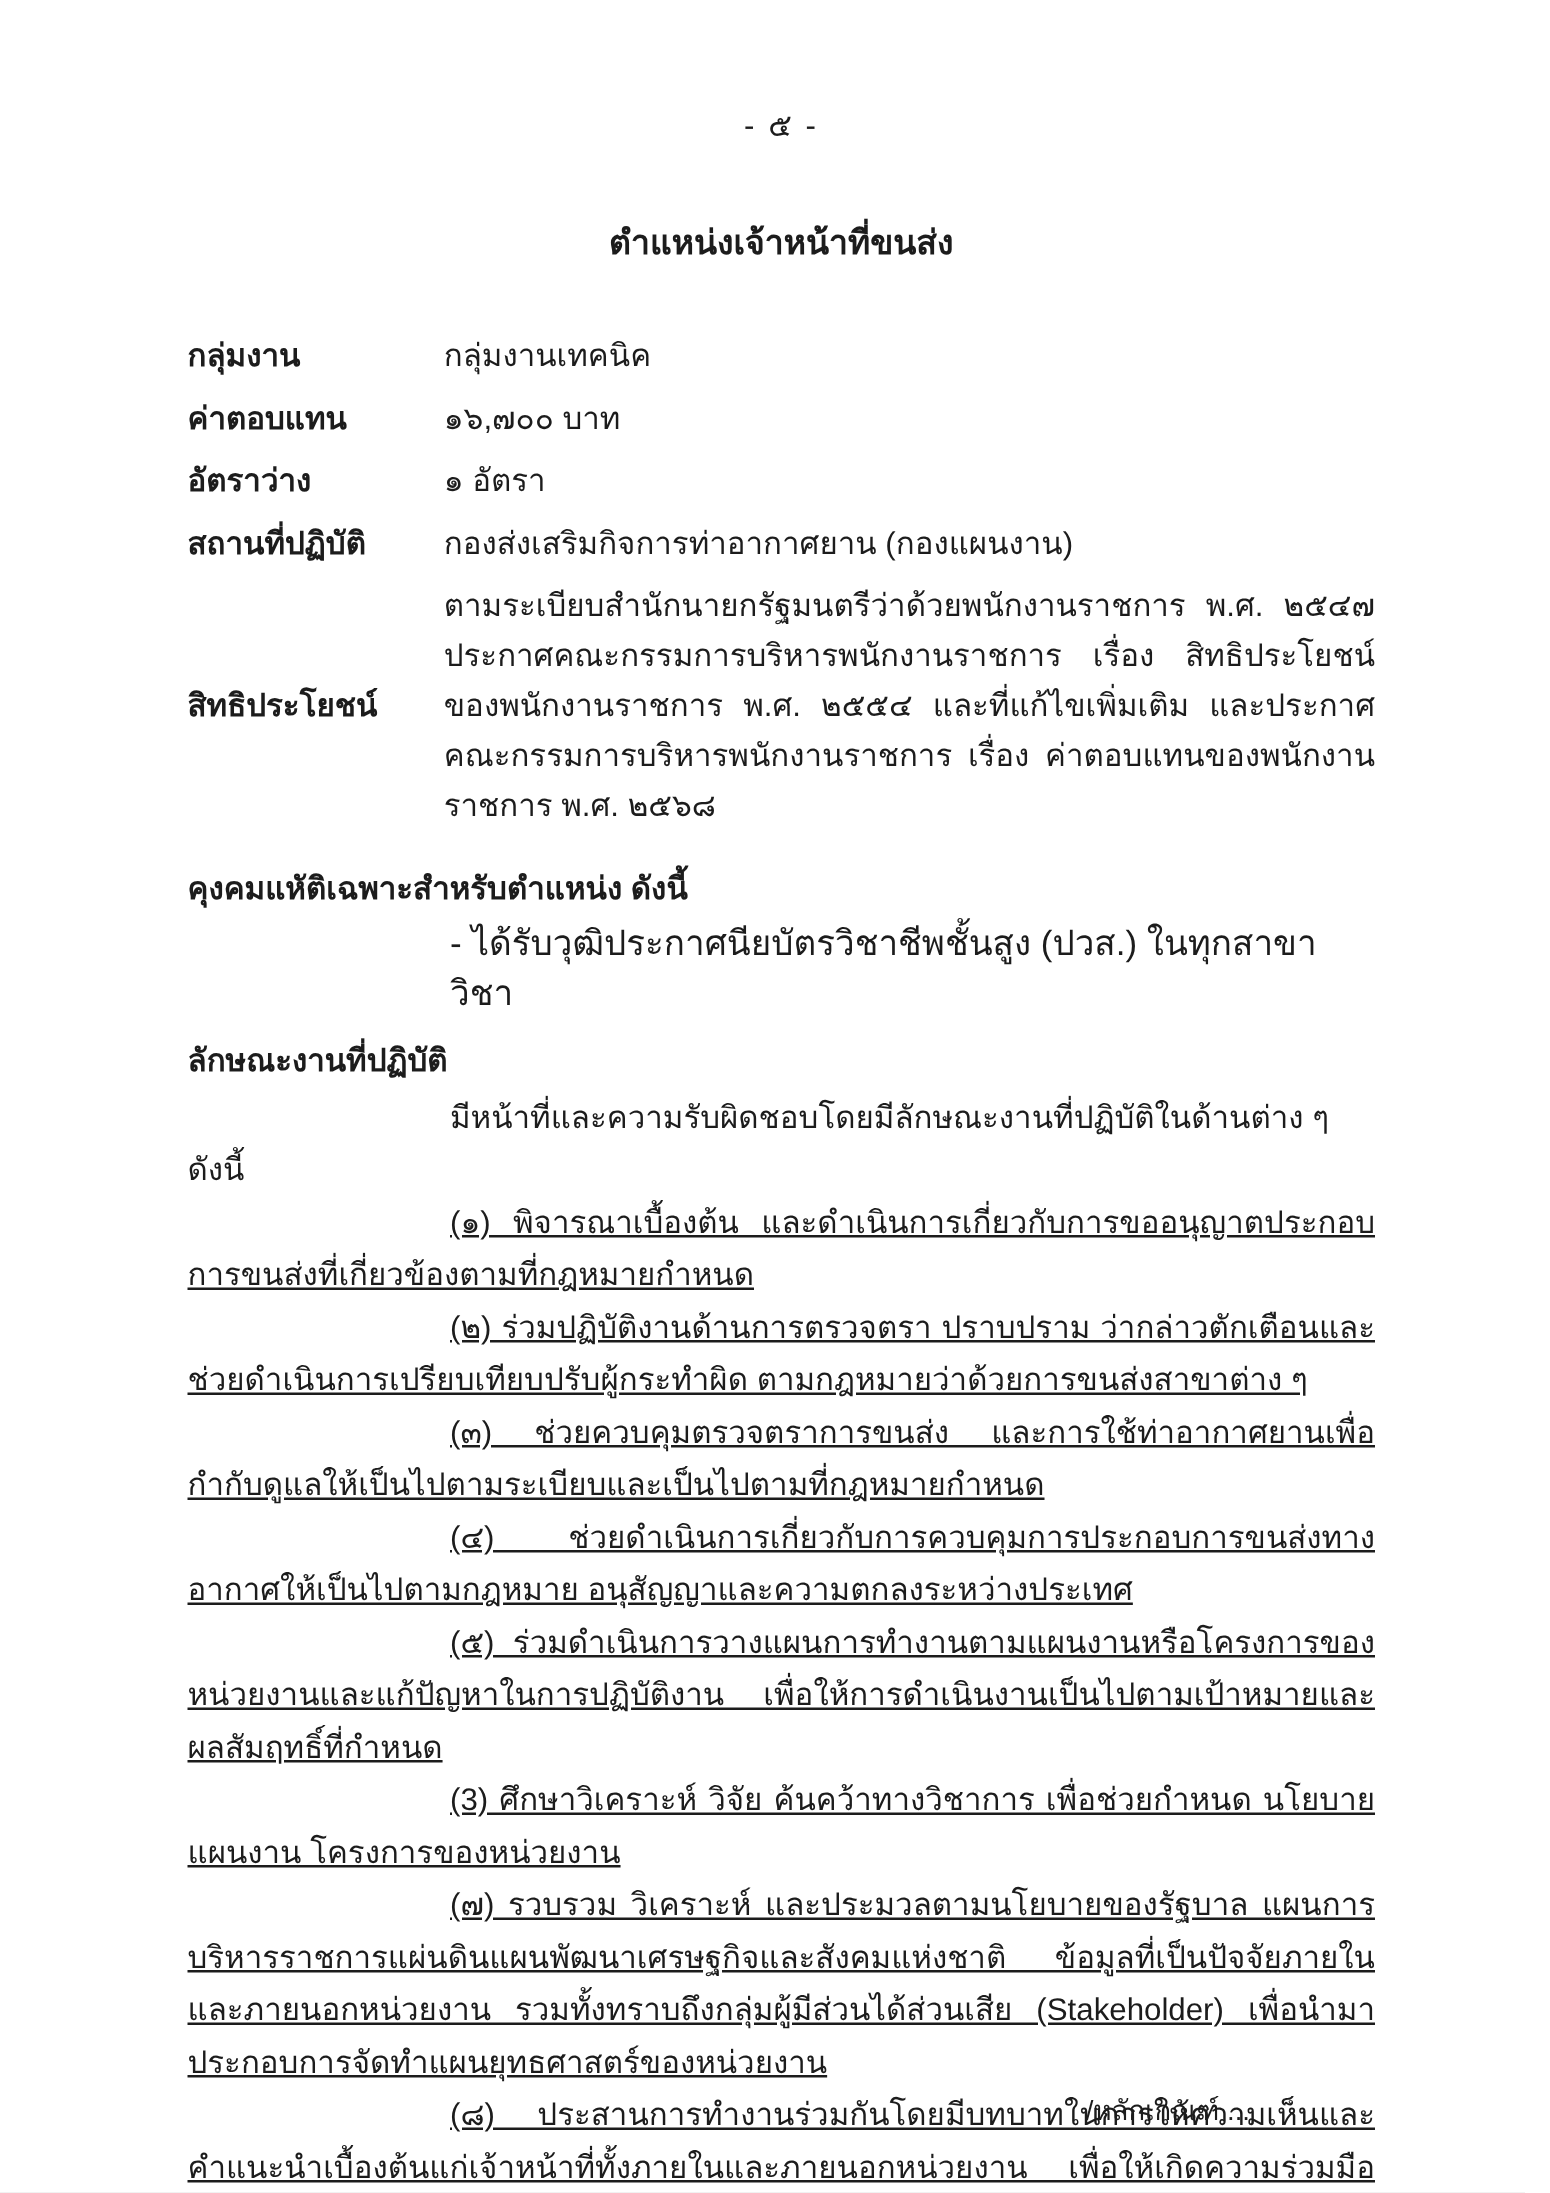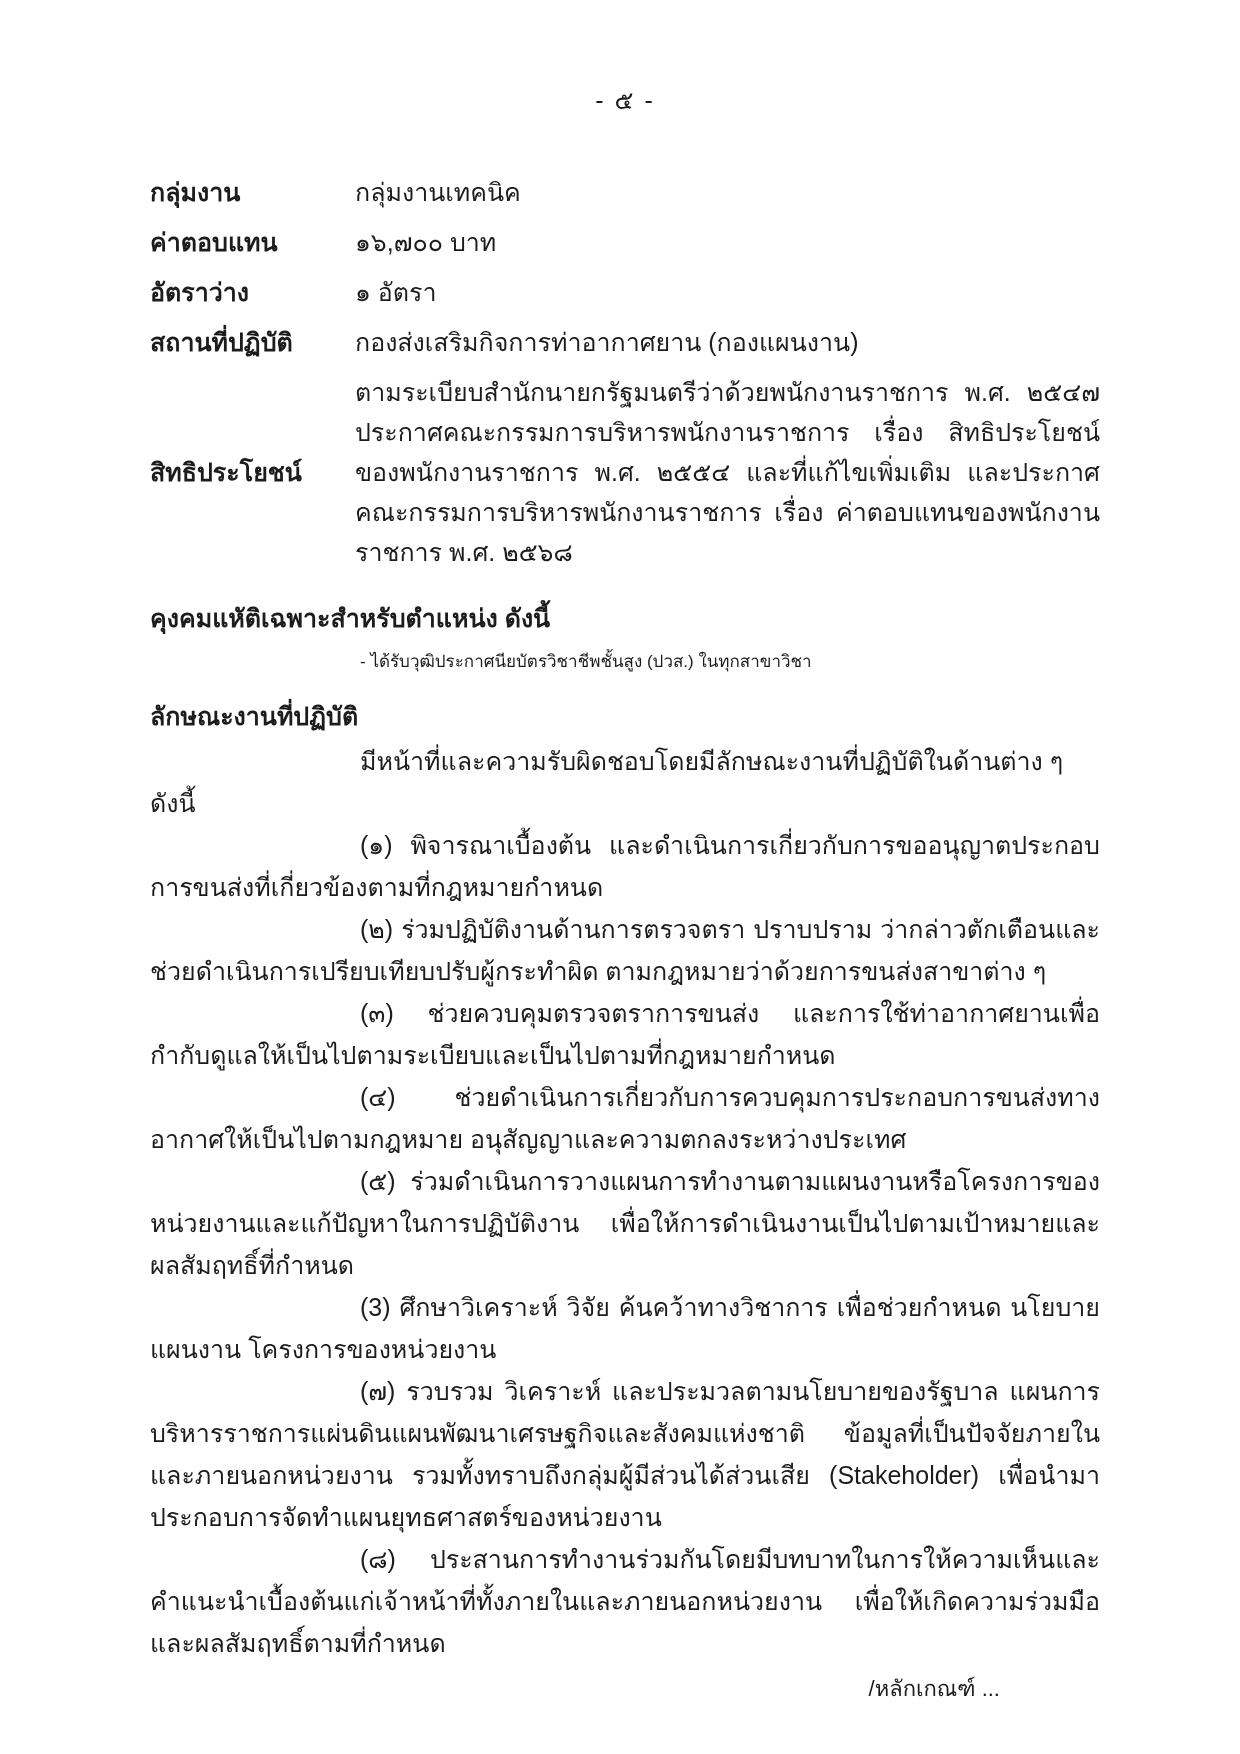--- a/index.html
+++ b/index.html
@@ -55,53 +55,55 @@
     line-height: 40px;
     text-align: justify;
   }
   .section-heading {
     font-size: 25px;
     font-weight: bold;
     line-height: 40px;
     margin: 14px 0 4px 0;
   }
   .qualification-item {
-    font-size: 17px;
+    font-size: 28px;
     line-height: 40px;
     margin-left: 210px;
     margin-bottom: 6px;
   }
   .duties-intro {
     font-size: 25px;
     line-height: 42px;
     text-indent: 210px;
     margin: 0;
   }
   .duty-item {
     font-size: 25px;
     line-height: 42px;
     text-indent: 210px;
     text-align: justify;
     margin: 0;
+    text-decoration: underline;
   }
   .page-footer-marker {
     position: absolute;
     right: 240px;
     bottom: 48px;
     font-size: 22px;
   }
 </style>
 </head>
 <body>
 
 <div class="page">
   <div class="content">
 
     <div class="page-number">- ๕ -</div>
 
+    <div class="doc-title">ตำแหน่งเจ้าหน้าที่ขนส่ง</div>
 
     <div class="fields">
       <div class="field-row">
         <div class="field-label">กลุ่มงาน</div>
         <div class="field-value">กลุ่มงานเทคนิค</div>
       </div>
       <div class="field-row">
         <div class="field-label">ค่าตอบแทน</div>
         <div class="field-value">๑๖,๗๐๐ บาท</div>
       </div>

